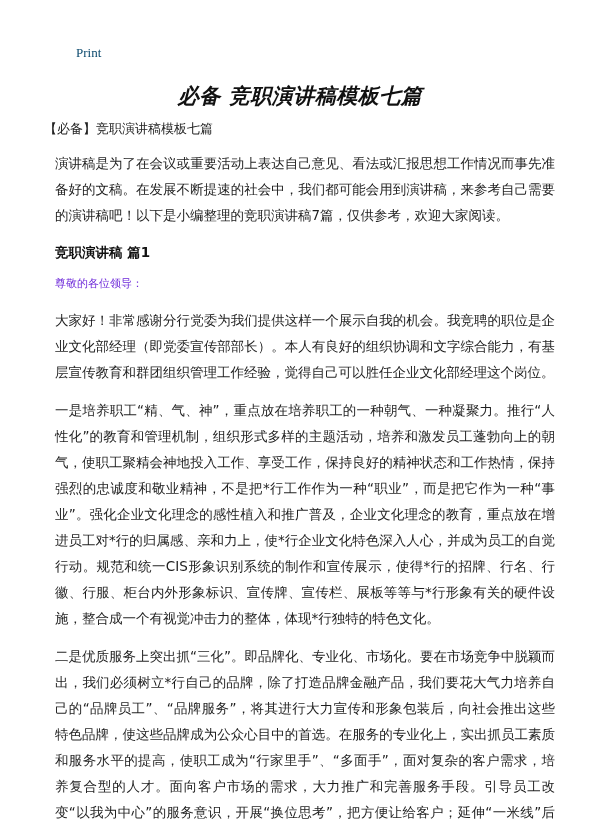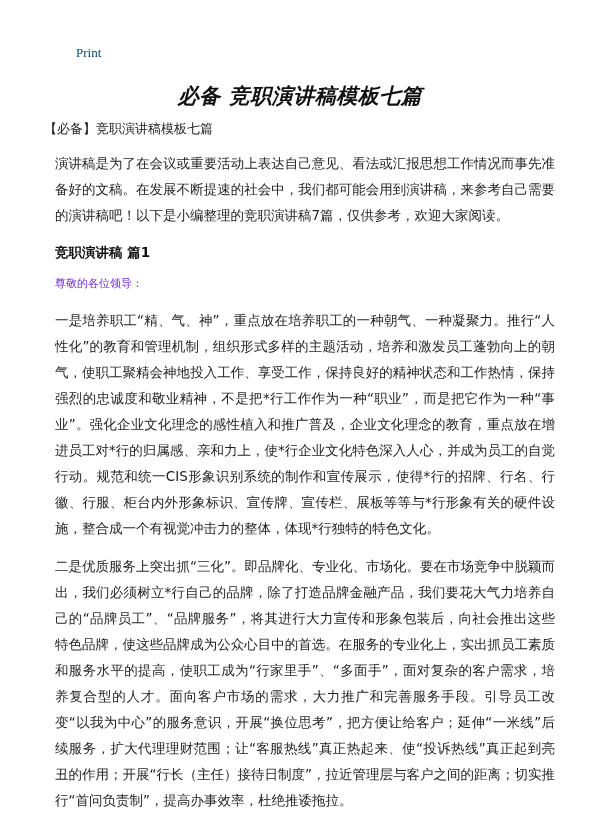--- a/index.html
+++ b/index.html
@@ -39,15 +39,16 @@
 <body>
 
 <div class="print-link">Print</div>
 <div class="title">必备  竞职演讲稿模板七篇</div>
 <div class="subtitle">【必备】竞职演讲稿模板七篇</div>
 
 <div class="content">
   <p class="para">演讲稿是为了在会议或重要活动上表达自己意见、看法或汇报思想工作情况而事先准备好的文稿。在发展不断提速的社会中，我们都可能会用到演讲稿，来参考自己需要的演讲稿吧！以下是小编整理的竞职演讲稿7篇，仅供参考，欢迎大家阅读。</p>
   <div class="section-heading">竞职演讲稿 篇1</div>
   <div class="greeting">尊敬的各位领导：</div>
+  <p class="para">大家好！非常感谢分行党委为我们提供这样一个展示自我的机会。我竞聘的职位是企业文化部经理（即党委宣传部部长）。本人有良好的组织协调和文字综合能力，有基层宣传教育和群团组织管理工作经验，觉得自己可以胜任企业文化部经理这个岗位。</p>
   <p class="para">一是培养职工“精、气、神”，重点放在培养职工的一种朝气、一种凝聚力。推行“人性化”的教育和管理机制，组织形式多样的主题活动，培养和激发员工蓬勃向上的朝气，使职工聚精会神地投入工作、享受工作，保持良好的精神状态和工作热情，保持强烈的忠诚度和敬业精神，不是把*行工作作为一种“职业”，而是把它作为一种“事业”。强化企业文化理念的感性植入和推广普及，企业文化理念的教育，重点放在增进员工对*行的归属感、亲和力上，使*行企业文化特色深入人心，并成为员工的自觉行动。规范和统一CIS形象识别系统的制作和宣传展示，使得*行的招牌、行名、行徽、行服、柜台内外形象标识、宣传牌、宣传栏、展板等等与*行形象有关的硬件设施，整合成一个有视觉冲击力的整体，体现*行独特的特色文化。</p>
   <p class="para">二是优质服务上突出抓“三化”。即品牌化、专业化、市场化。要在市场竞争中脱颖而出，我们必须树立*行自己的品牌，除了打造品牌金融产品，我们要花大气力培养自己的“品牌员工”、“品牌服务”，将其进行大力宣传和形象包装后，向社会推出这些特色品牌，使这些品牌成为公众心目中的首选。在服务的专业化上，实出抓员工素质和服务水平的提高，使职工成为“行家里手”、“多面手”，面对复杂的客户需求，培养复合型的人才。面向客户市场的需求，大力推广和完善服务手段。引导员工改变“以我为中心”的服务意识，开展“换位思考”，把方便让给客户；延伸“一米线”后续服务，扩大代理理财范围；让“客服热线”真正热起来、使“投诉热线”真正起到亮丑的作用；开展“行长（主任）接待日制度”，拉近管理层与客户之间的距离；切实推行“首问负责制”，提高办事效率，杜绝推诿拖拉。</p>
 </div>
 
 </body></html>

